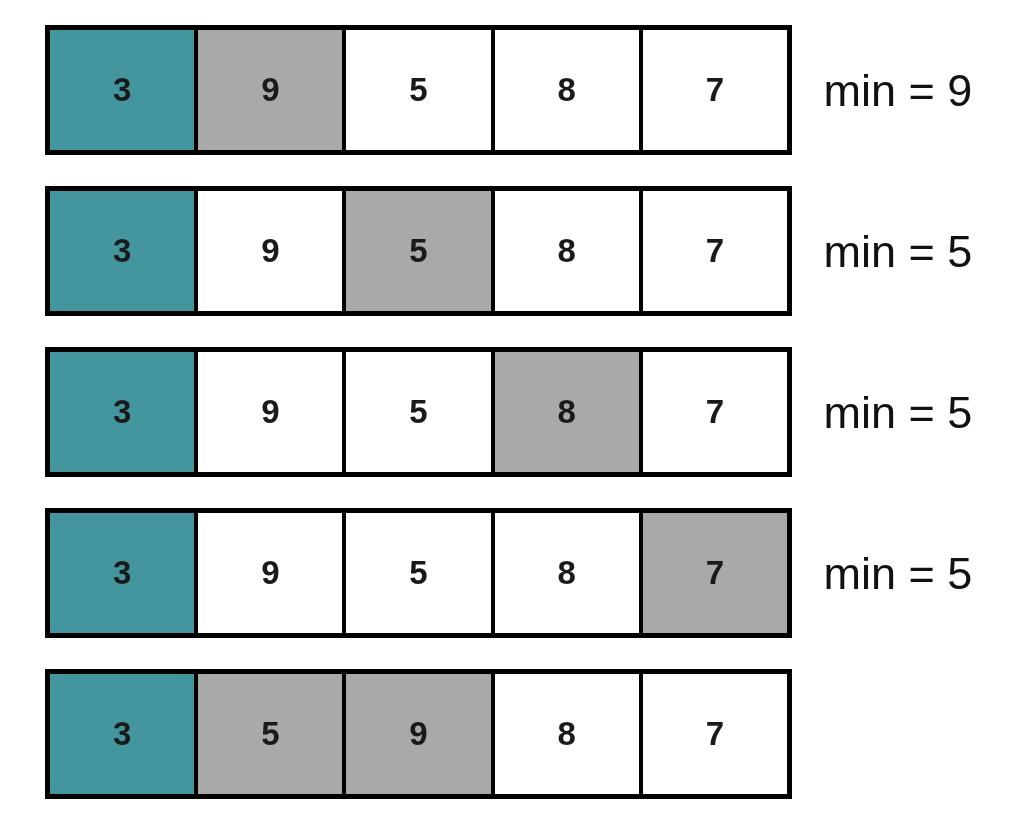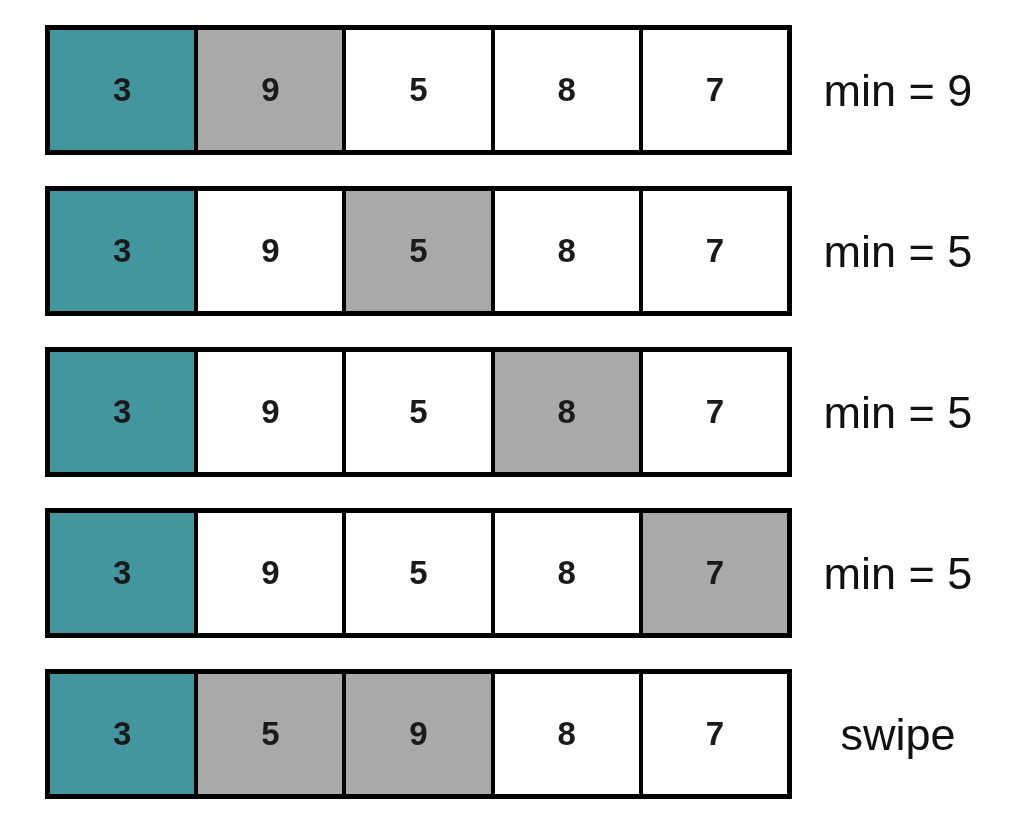--- a/index.html
+++ b/index.html
@@ -163,16 +163,15 @@
           <div class="cell" style="background: rgb(169, 169, 169);">
         <span>9</span>
       </div>
           <div class="cell" style="background: rgb(255, 255, 255);">
         <span>8</span>
       </div>
           <div class="cell" style="background: rgb(255, 255, 255);">
         <span>7</span>
       </div>
         </div>
-    <div class="label">swipe</div>
   </div>
 </div>
 </div>
 
 </body></html>

